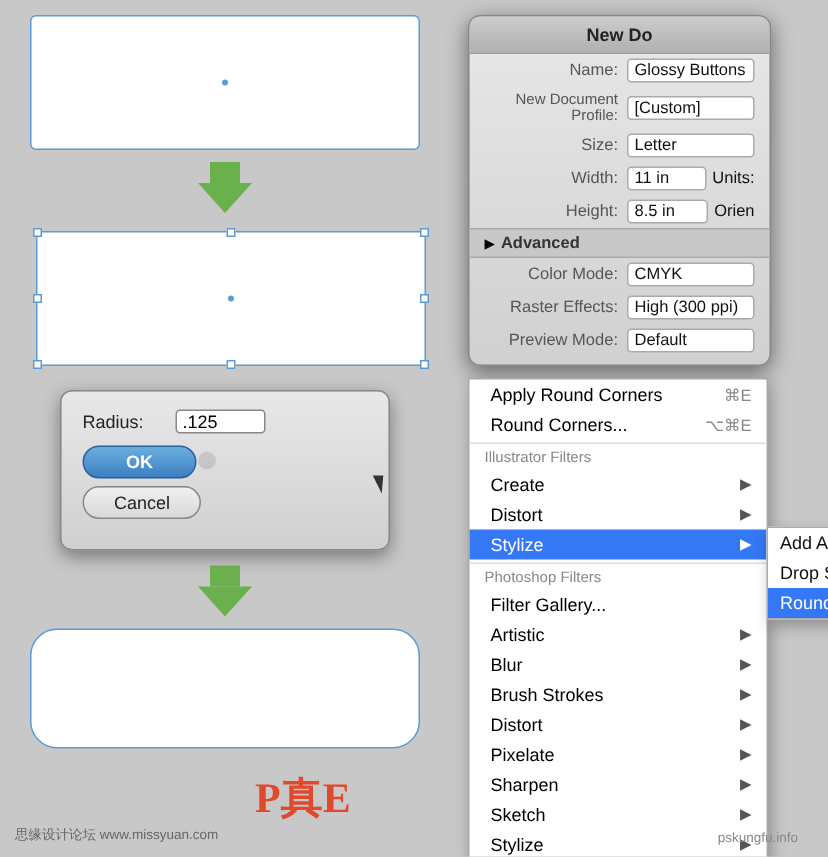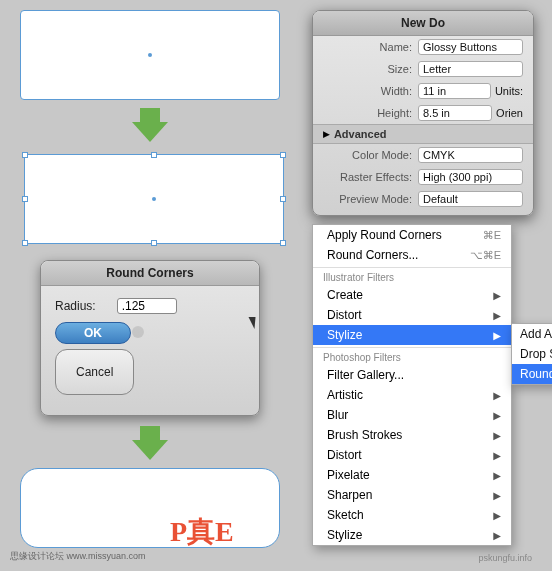--- a/index.html
+++ b/index.html
@@ -147,21 +147,21 @@
       height: 12px;
       background: rgba(0,0,0,0.1);
       border-radius: 50%;
     }
     .btn-cancel {
       background: linear-gradient(to bottom, #f0f0f0, #d8d8d8);
       border: 1px solid #888;
       border-radius: 12px;
       color: #222;
       font-size: 12px;
-      padding: 15px 20px;
+      padding: 3px 20px;
       cursor: pointer;
     }
 
     
     .rect-rounded {
       background: white;
       border: 1.5px solid #5b9bd5;
       border-radius: 18px;
       width: 260px;
       height: 80px;
@@ -173,21 +173,21 @@
       position: absolute;
       right: 10px;
       top: 10px;
       width: 230px;
     }
     .new-doc-dialog {
       background: linear-gradient(to bottom, #e8e8e8, #d0d0d0);
       border: 1px solid #888;
       border-radius: 8px;
       box-shadow: 0 4px 14px rgba(0,0,0,0.5);
-      width: 222px;
+      width: 202px;
       overflow: hidden;
     }
     .new-doc-title {
       background: linear-gradient(to bottom, #ccc, #b0b0b0);
       text-align: center;
       padding: 5px 0;
       font-size: 12px;
       font-weight: bold;
       color: #222;
       border-bottom: 1px solid #999;
@@ -341,21 +341,20 @@
       <div class="handle h-ml"></div>
       <div class="handle h-mr"></div>
       <div class="handle h-bl"></div>
       <div class="handle h-bm"></div>
       <div class="handle h-br"></div>
       <div class="rect-dot"></div>
     </div>
   </div>
 
   <div class="dialog" style="margin-top:12px;">
-    <div class="dialog-title">Round Corners</div>
     <div class="dialog-body">
       <div class="dialog-row">
         <span class="dialog-label">Radius:</span>
         <input class="dialog-input" value=".125" style="">
       </div>
       <div class="dialog-buttons">
         <button class="btn-ok" style="position:relative;">OK</button>
         <button class="btn-cancel">Cancel</button>
       </div>
     </div>
@@ -372,20 +371,24 @@
 
 </div>
 
 <div class="right-col">
   <div class="new-doc-dialog">
     <div class="new-doc-title">New Do</div>
 
     <div class="nd-row">
       <span class="nd-label">Name:</span>
       <span class="nd-value">Glossy Buttons</span>
+    </div>
+    <div class="nd-row">
+      <span class="nd-label" style="font-size:10px;">New Document Profile:</span>
+      <span class="nd-value">[Custom]</span>
     </div>
     <div class="nd-row">
       <span class="nd-label">Size:</span>
       <span class="nd-value">Letter</span>
     </div>
     <div class="nd-row">
       <span class="nd-label">Width:</span>
       <span class="nd-value">11 in</span>
       <span class="nd-value-plain" style="margin-left:4px;">Units:</span>
     </div>

